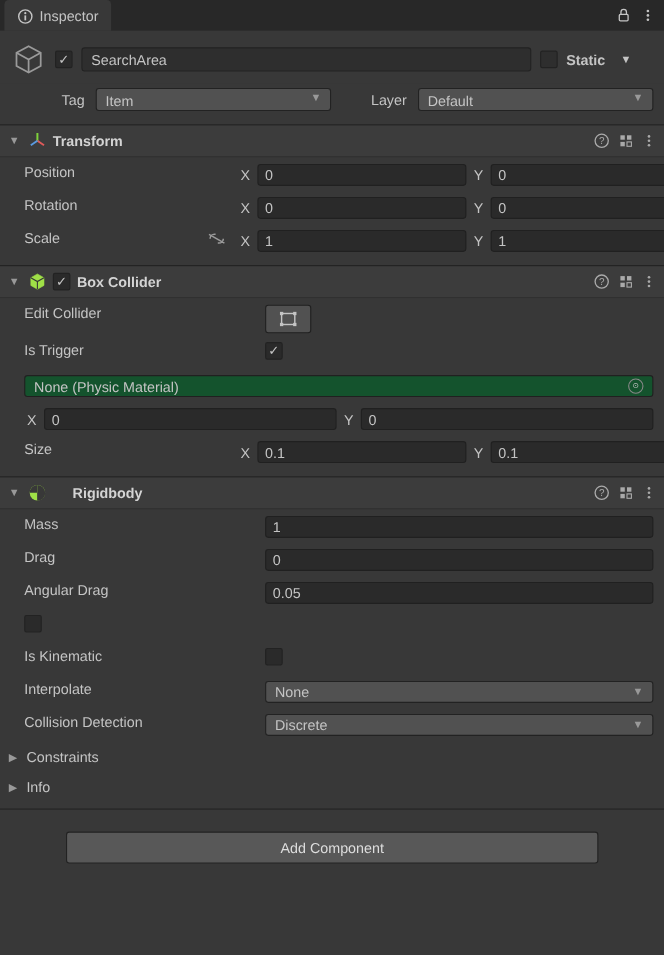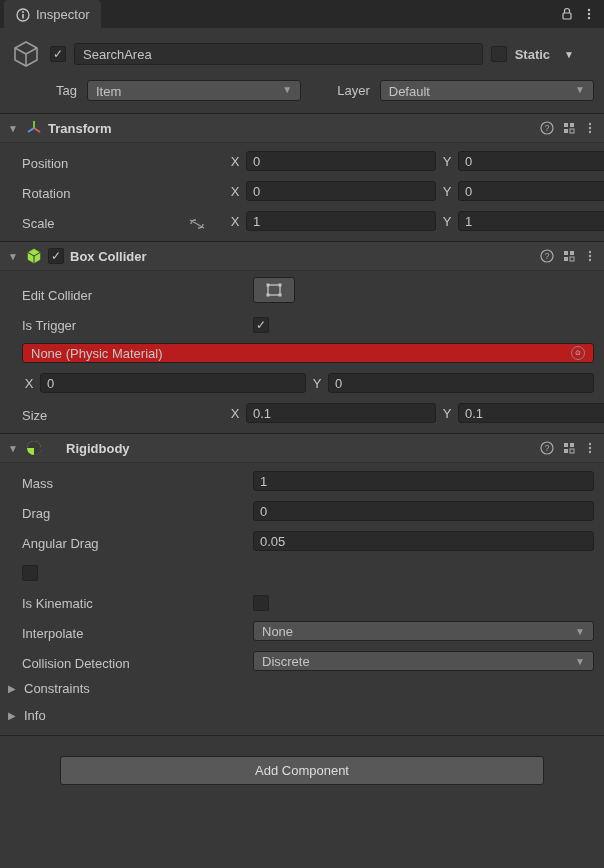--- a/index.html
+++ b/index.html
@@ -30,28 +30,28 @@
 
   
   .component-header { display: flex; align-items: center; gap: 6px; padding: 6px 8px; background: #3c3c3c; border-top: 1px solid #222; border-bottom: 1px solid #303030; }
   .foldout { width: 12px; color: #999; font-size: 10px; cursor: pointer; }
   .comp-title { font-weight: 600; color: #d4d4d4; flex: 1; }
   .comp-icons { display: flex; gap: 8px; align-items: center; color:#aaa;}
   .comp-icons span { cursor: pointer; }
 
   .component-body { padding: 6px 10px 10px 22px; display:flex; flex-direction:column; gap:8px; }
 
-  .prop-row { display: flex; align-items: flex-end; gap: 16px; min-height: 22px; }
+  .prop-row { display: flex; align-items: flex-start; gap: 4px; min-height: 22px; }
   .prop-label { width: 190px; color: #c4c4c4; flex-shrink:0; }
   .axis-lbl { width: 14px; text-align: center; color:#c4c4c4; }
   .num-input { flex:1; min-width: 0; background: #2a2a2a; border: 1px solid #202020; border-radius: 3px; padding: 2px 6px; color: #c4c4c4; font-size: 13px; height:20px;}
   .full-input { flex: 1; background: #2a2a2a; border: 1px solid #202020; border-radius: 3px; padding: 2px 6px; color: #c4c4c4; font-size: 13px; height:20px; }
   .vector-group { display:flex; flex:1; gap:4px; align-items:center; }
 
-  .obj-field { flex:1; display:flex; align-items:center; background:#b91c1c; border:1px solid #202020; border-radius:3px; padding:2px 8px; height:20px; justify-content:space-between;}
+  .obj-field { flex:1; display:flex; align-items:center; background:#14532d; border:1px solid #202020; border-radius:3px; padding:2px 8px; height:20px; justify-content:space-between;}
   .obj-field .picker { width:14px; height:14px; border-radius:50%; border:1px solid #888; display:flex; align-items:center; justify-content:center; font-size:7px;}
 
   .icon-btn { width: 42px; height: 26px; background: #515151; border:1px solid #202020; border-radius:3px; display:flex; align-items:center; justify-content:center; cursor:pointer; }
 
   .eye-off { color:#999; font-size:14px; margin-right:2px;}
 
   .dropdown-full { flex:1; background:#515151; border:1px solid #222; border-radius:3px; padding:2px 8px; color:#c4c4c4; display:flex; align-items:center; justify-content:space-between; cursor:pointer; height:20px;}
   .dropdown-full .caret { font-size:10px; color:#999;}
 
   .sub-foldout { display:flex; align-items:center; gap:6px; padding: 2px 0 2px 0px; cursor:pointer;}

